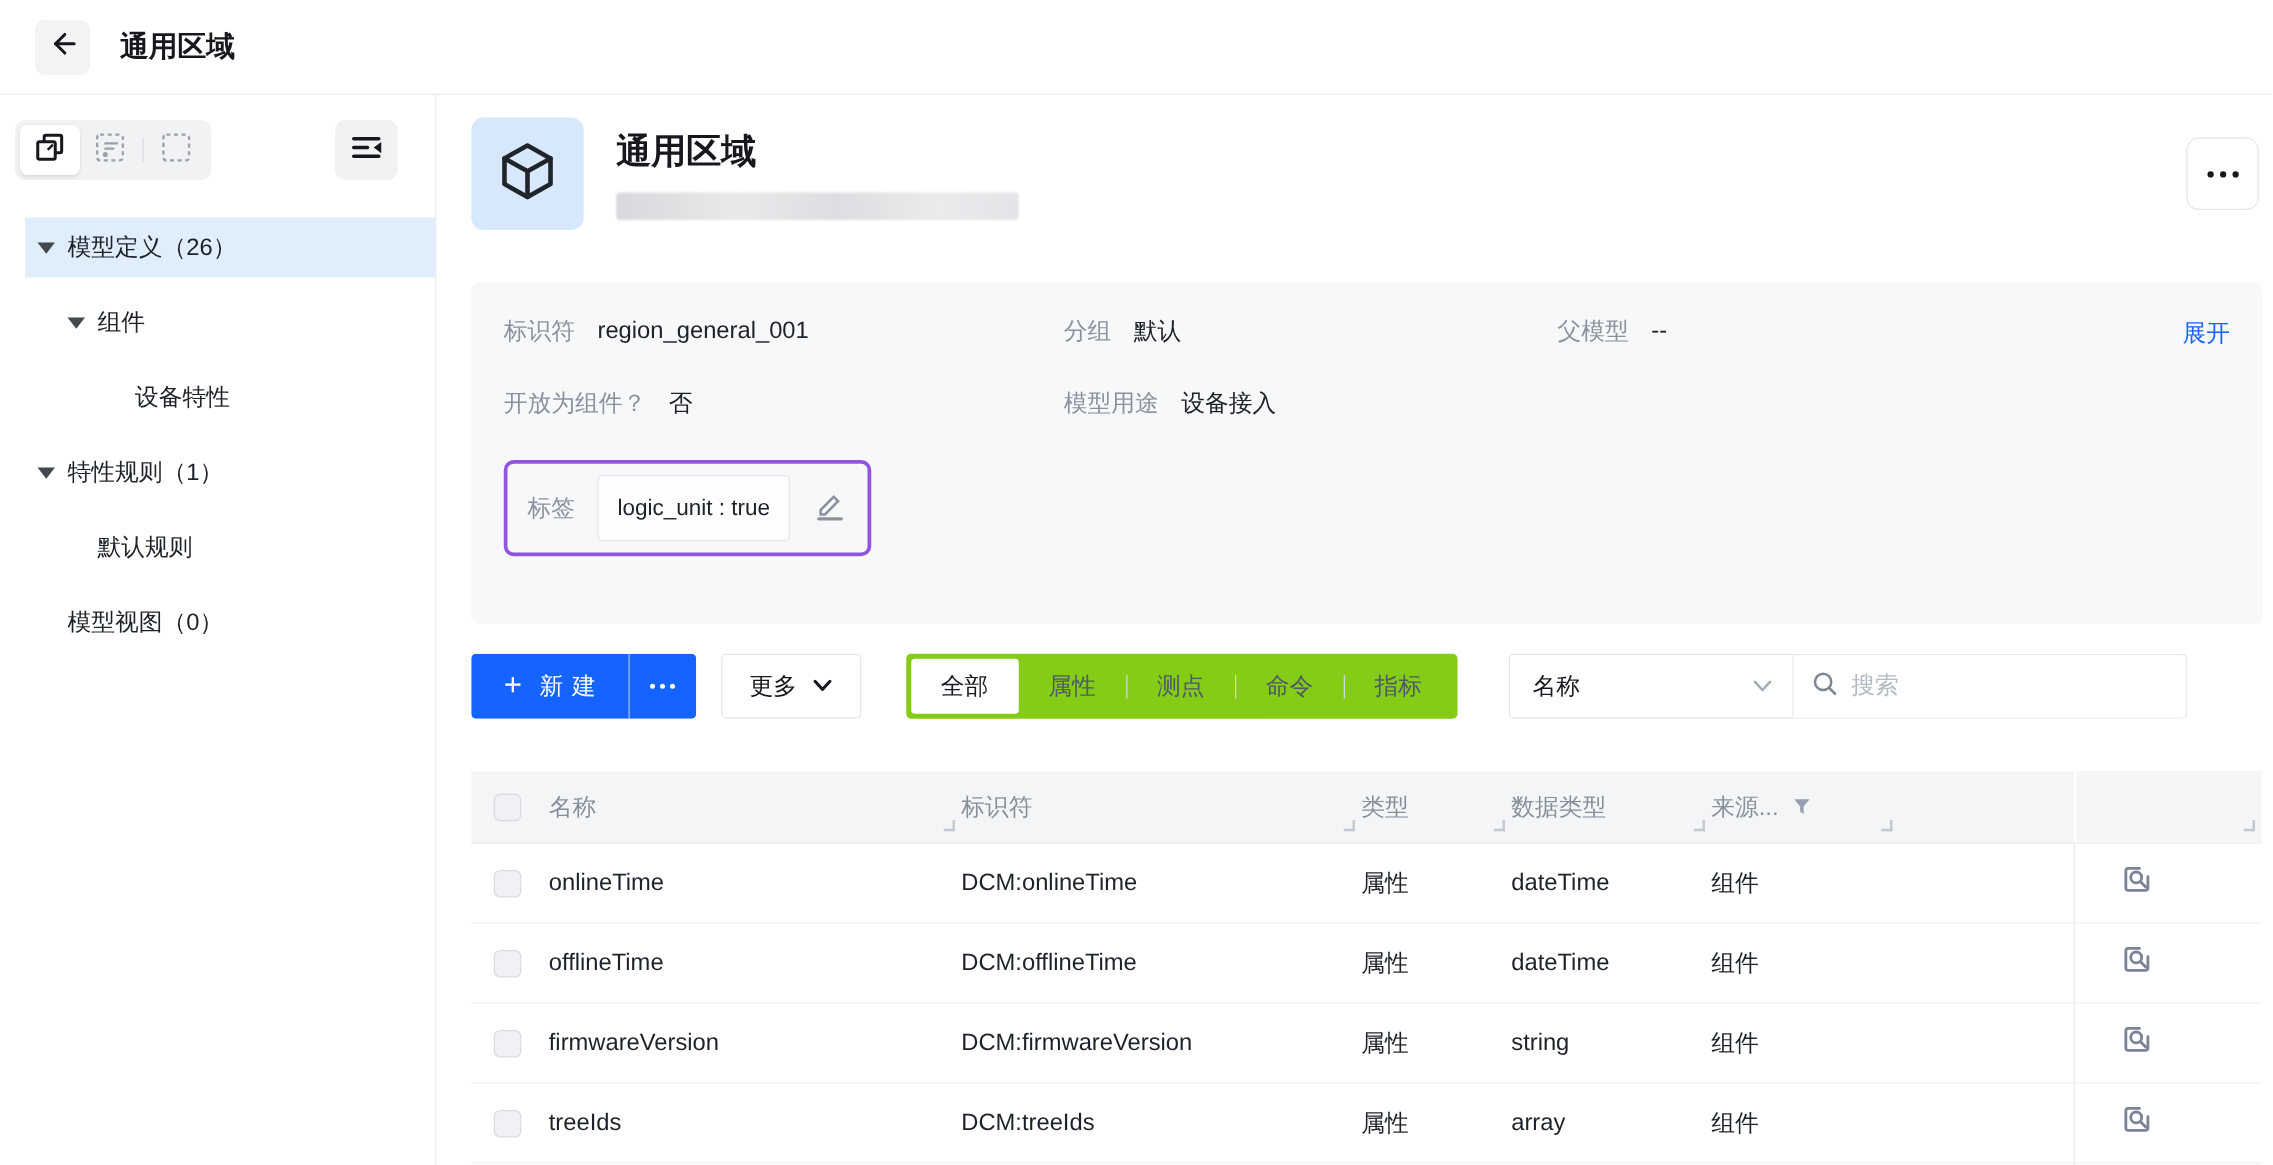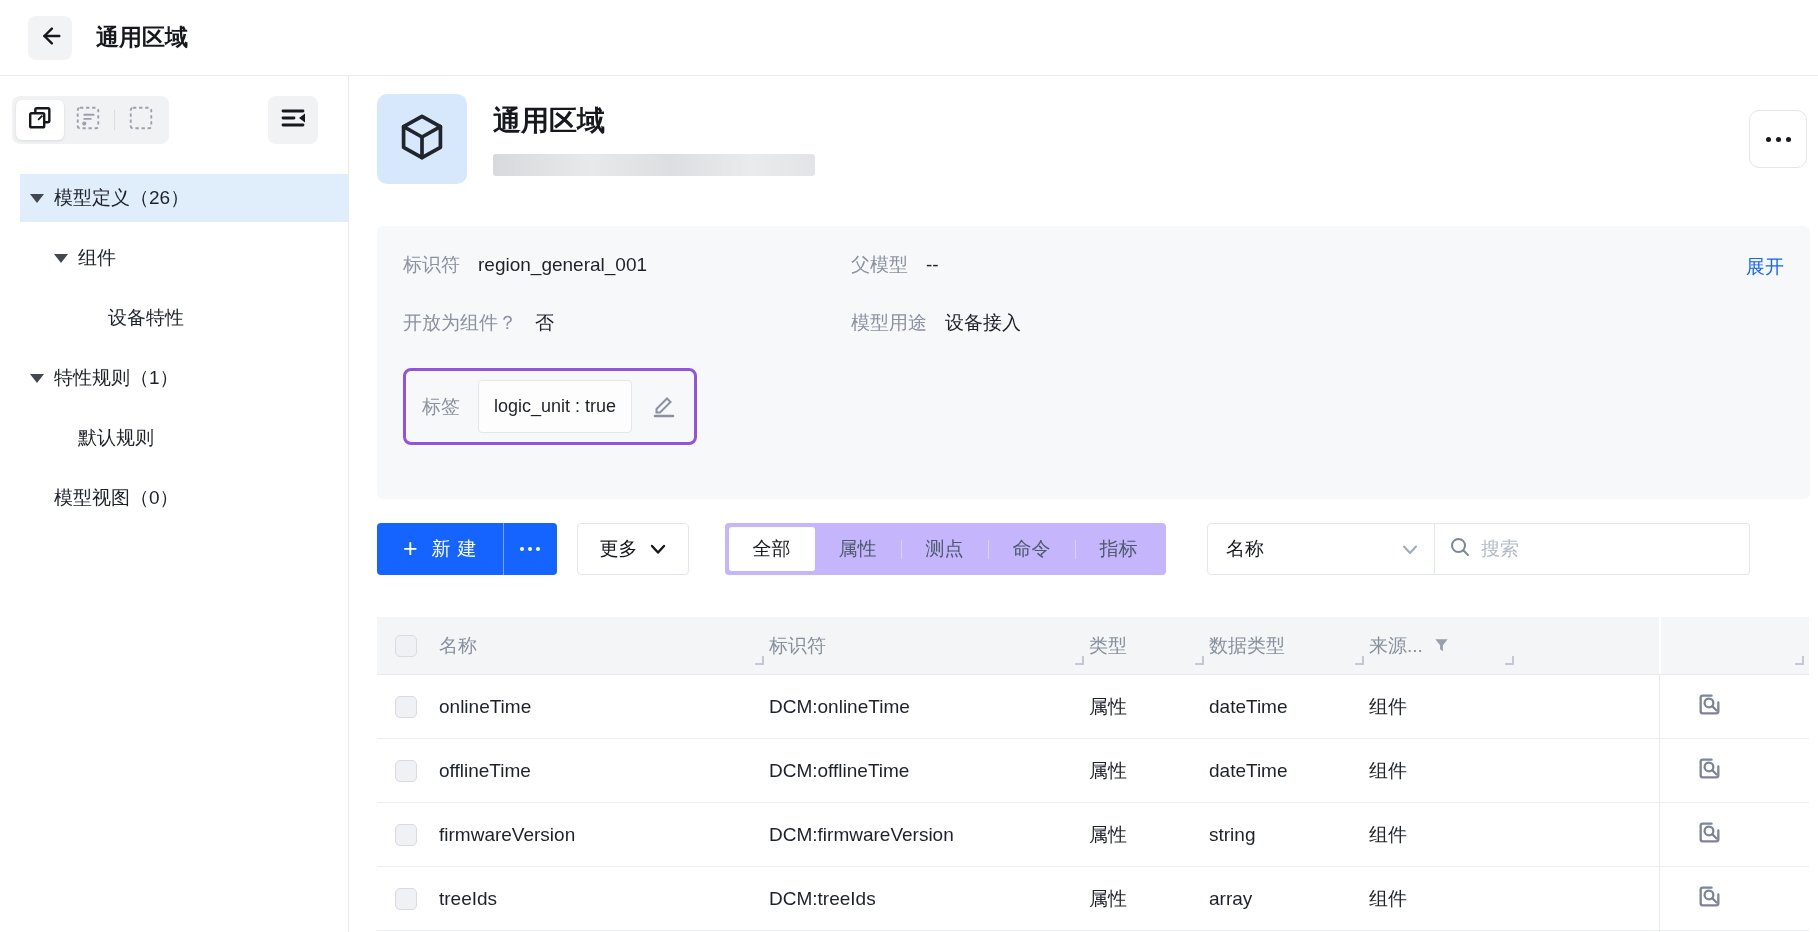--- a/index.html
+++ b/index.html
@@ -60,21 +60,21 @@
   
   .actions-row { margin-top:24px; display:flex; align-items:center; }
   .btn-split { display:flex; height:52px; border-radius:4px; overflow:hidden; cursor:pointer; }
   .btn-split .main-part { background:#1664ff; color:#fff; font-size:19px; display:flex; align-items:center; padding:0 26px; gap:14px; }
   .plus { font-size:25px; font-weight:400; line-height:1; margin-top:-2px; }
   .create-label { letter-spacing:7px; margin-right:-7px; }
   .btn-split .more-part { background:#1664ff; width:54px; border-left:1px solid rgba(255,255,255,.45); display:flex; align-items:center; justify-content:center; gap:4px; }
   .dot-w { width:4px; height:4px; border-radius:50%; background:#fff; }
   .btn-outline { margin-left:20px; height:52px; border:1px solid #e3e6ec; border-radius:4px; background:#fff; display:flex; align-items:center; padding:0 22px; font-size:19px; gap:12px; cursor:pointer; color:#16181d; }
 
-  .tabs { margin-left:36px; background:#c4b5fd; border-radius:4px; padding:4px; display:flex; align-items:center; height:52px; }
+  .tabs { margin-left:36px; background:#84cc16; border-radius:4px; padding:4px; display:flex; align-items:center; height:52px; }
   .tab { padding:0 24px; font-size:19px; color:#4e5969; height:44px; display:flex; align-items:center; cursor:pointer; white-space:nowrap; }
   .tab.active { background:#fff; border-radius:3px; color:#16181d; }
   .tab-divider { width:1px; height:19px; background:#d2d6dd; }
 
   .search-group { margin-left:auto; margin-right:68px; display:flex; height:52px; }
   .field-select { width:228px; border:1px solid #e3e6ec; border-radius:4px 0 0 4px; background:#fff; display:flex; align-items:center; justify-content:space-between; padding:0 16px 0 18px; font-size:19px; color:#16181d; cursor:pointer; }
   .search-box { width:315px; border:1px solid #e3e6ec; border-left:none; border-radius:0 4px 4px 0; background:#fff; display:flex; align-items:center; padding:12px 14px; gap:10px; }
   .search-box input { border:none; outline:none; font-size:19px; color:#1d2129; width:100%; font-family:inherit; background:transparent; }
   .search-box input::placeholder { color:#b4bac5; }
 
@@ -209,20 +209,24 @@
           <span class="dot"></span>
         </div>
       </div>
 
       <div class="info-panel">
         <div class="info-row">
           <div class="info-field c1">
             <span class="info-label">标识符</span>
             <span class="info-value">region_general_001</span>
           </div>
+          <div class="info-field c2">
+            <span class="info-label">分组</span>
+            <span class="info-value">默认</span>
+          </div>
           <div class="info-field">
             <span class="info-label">父模型</span>
             <span class="info-value">--</span>
           </div>
         </div>
         <div class="info-row">
           <div class="info-field c1">
             <span class="info-label">开放为组件？</span>
             <span class="info-value">否</span>
           </div>

